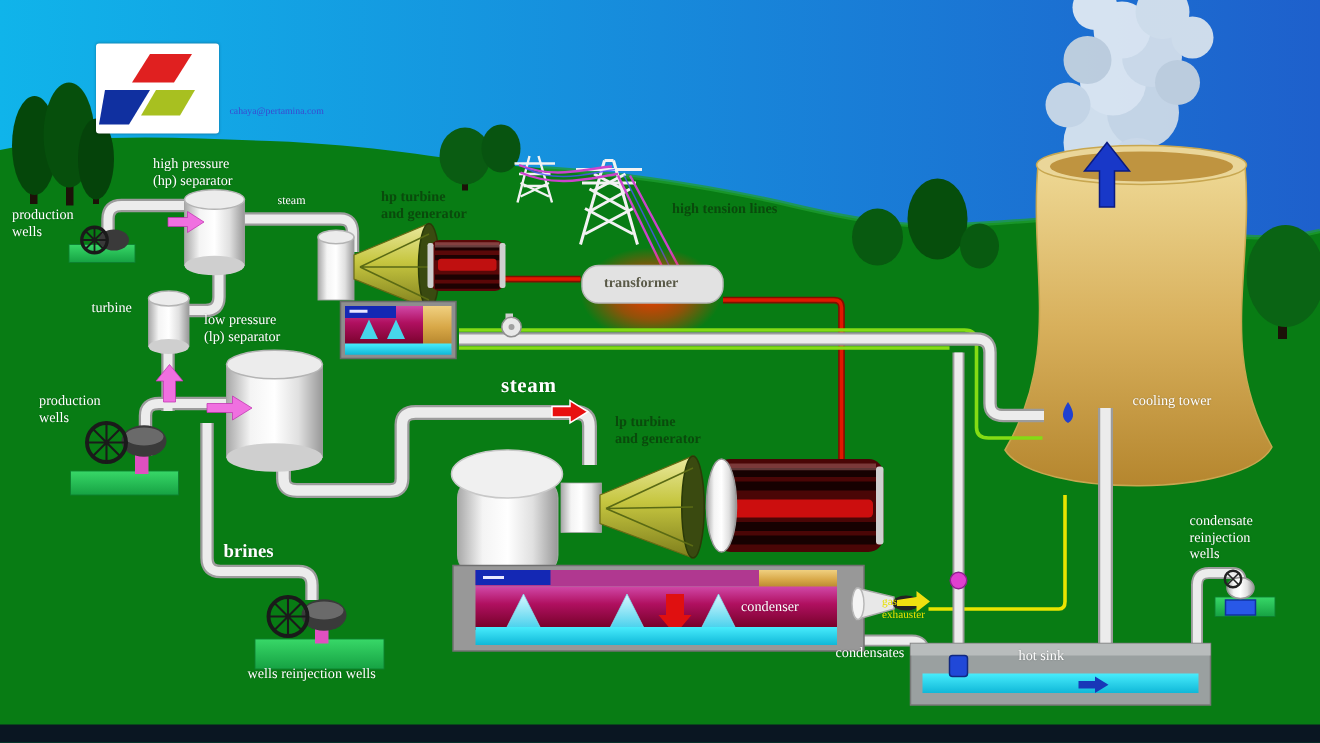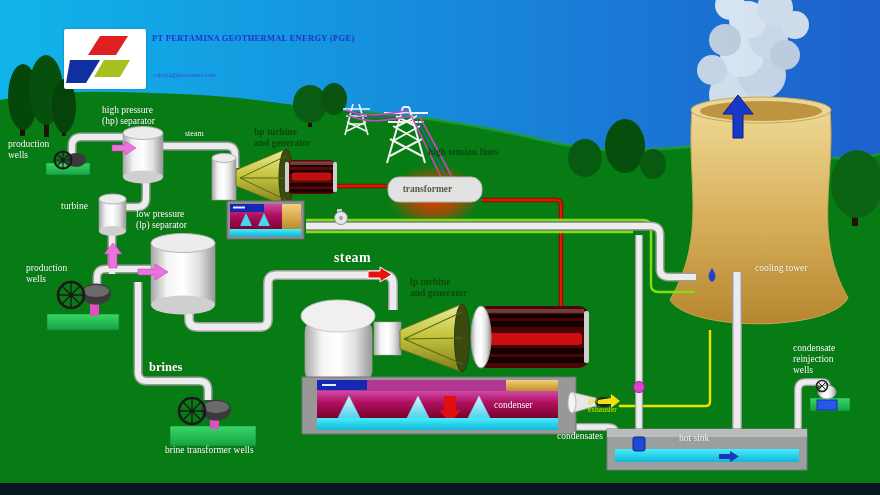--- a/index.html
+++ b/index.html
@@ -345,42 +345,41 @@
   <rect x="0" y="483" width="880" height="12" fill="#0a1622"></rect>
 </svg>
 
 <div class="logo-box">
   <svg width="82" height="60" viewBox="0 0 82 60">
     <polygon points="36,7 64,7 52,26 24,26" fill="#e02020"></polygon>
     <polygon points="40,31 66,31 56,48 30,48" fill="#a8c020"></polygon>
     <polygon points="6,31 36,31 22,54 2,54" fill="#1030a0"></polygon>
   </svg>
 </div>
-<div class="hdr h1">PT PERTAMINA GEOTHERMAL ENERGY (PGE)</div>
 <div class="h3 hdr">cahaya@pertamina.com</div>
 
 <div class="lbl" style="left:8px;top:139px;">production
 wells</div>
 <div class="lbl" style="left:102px;top:105px;">high pressure
 (hp) separator</div>
 <div class="lbl lbl-small" style="left:185px;top:129px;">steam</div>
 <div class="lbl lbl-green" style="left:254px;top:127px;">hp turbine
 and generator</div>
-<div class="lbl lbl-green" style="left:428px;top:135px;margin-top:12px;">high tension lines</div>
+<div class="lbl lbl-green" style="left:448px;top:135px;">high tension lines</div>
 <div class="lbl lbl-dark" style="left:390px;top:184px;width:75px;">transformer</div>
 <div class="lbl" style="left:61px;top:201px;">turbine</div>
 <div class="lbl" style="left:136px;top:209px;">low pressure
 (lp) separator</div>
 <div class="lbl" style="left:26px;top:263px;">production
 wells</div>
 <div class="lbl lbl-big" style="left:334px;top:250px;">steam</div>
 <div class="lbl lbl-green" style="left:410px;top:277px;">lp turbine
 and generator</div>
 <div class="lbl lbl-mid" style="left:149px;top:360px;">brines</div>
-<div class="lbl" style="left:165px;top:445px;">brine transformer wells</div>
+<div class="lbl" style="left:165px;top:445px;">wells reinjection wells</div>
 <div class="lbl" style="left:494px;top:400px;">condenser</div>
 <div class="lbl lbl-yellow" style="left:588px;top:397px;width:44px;">gas
 exhauster</div>
 <div class="lbl" style="left:545px;top:431px;margin-left:12px;">condensates</div>
 <div class="lbl" style="left:679px;top:433px;">hot sink</div>
 <div class="lbl" style="left:755px;top:263px;">cooling tower</div>
 <div class="lbl" style="left:793px;top:343px;">condensate
 reinjection
 wells</div>
 

